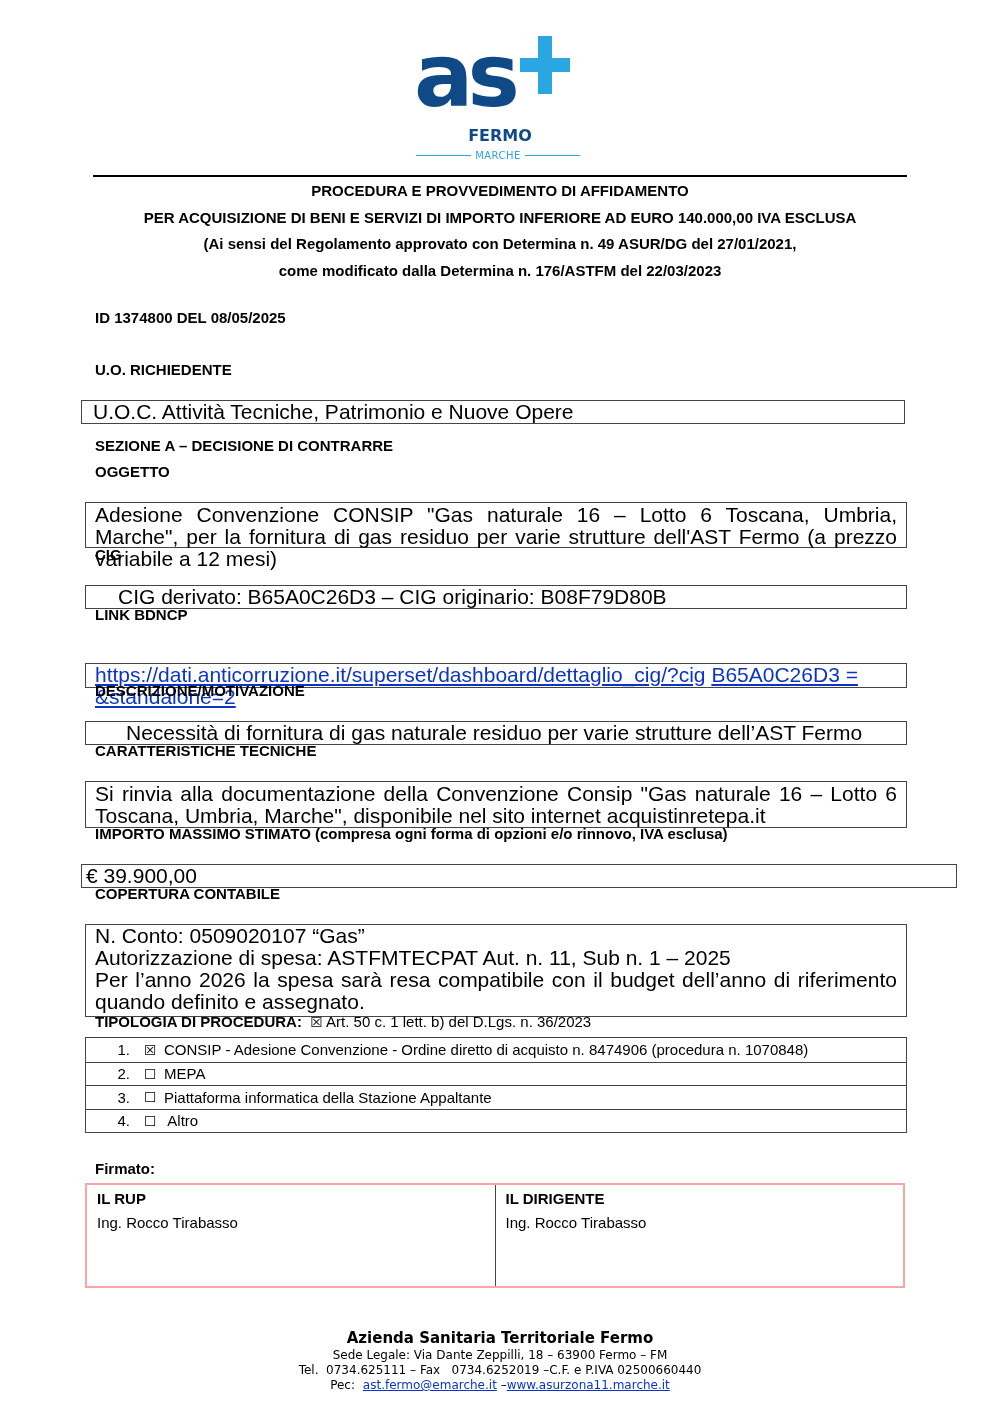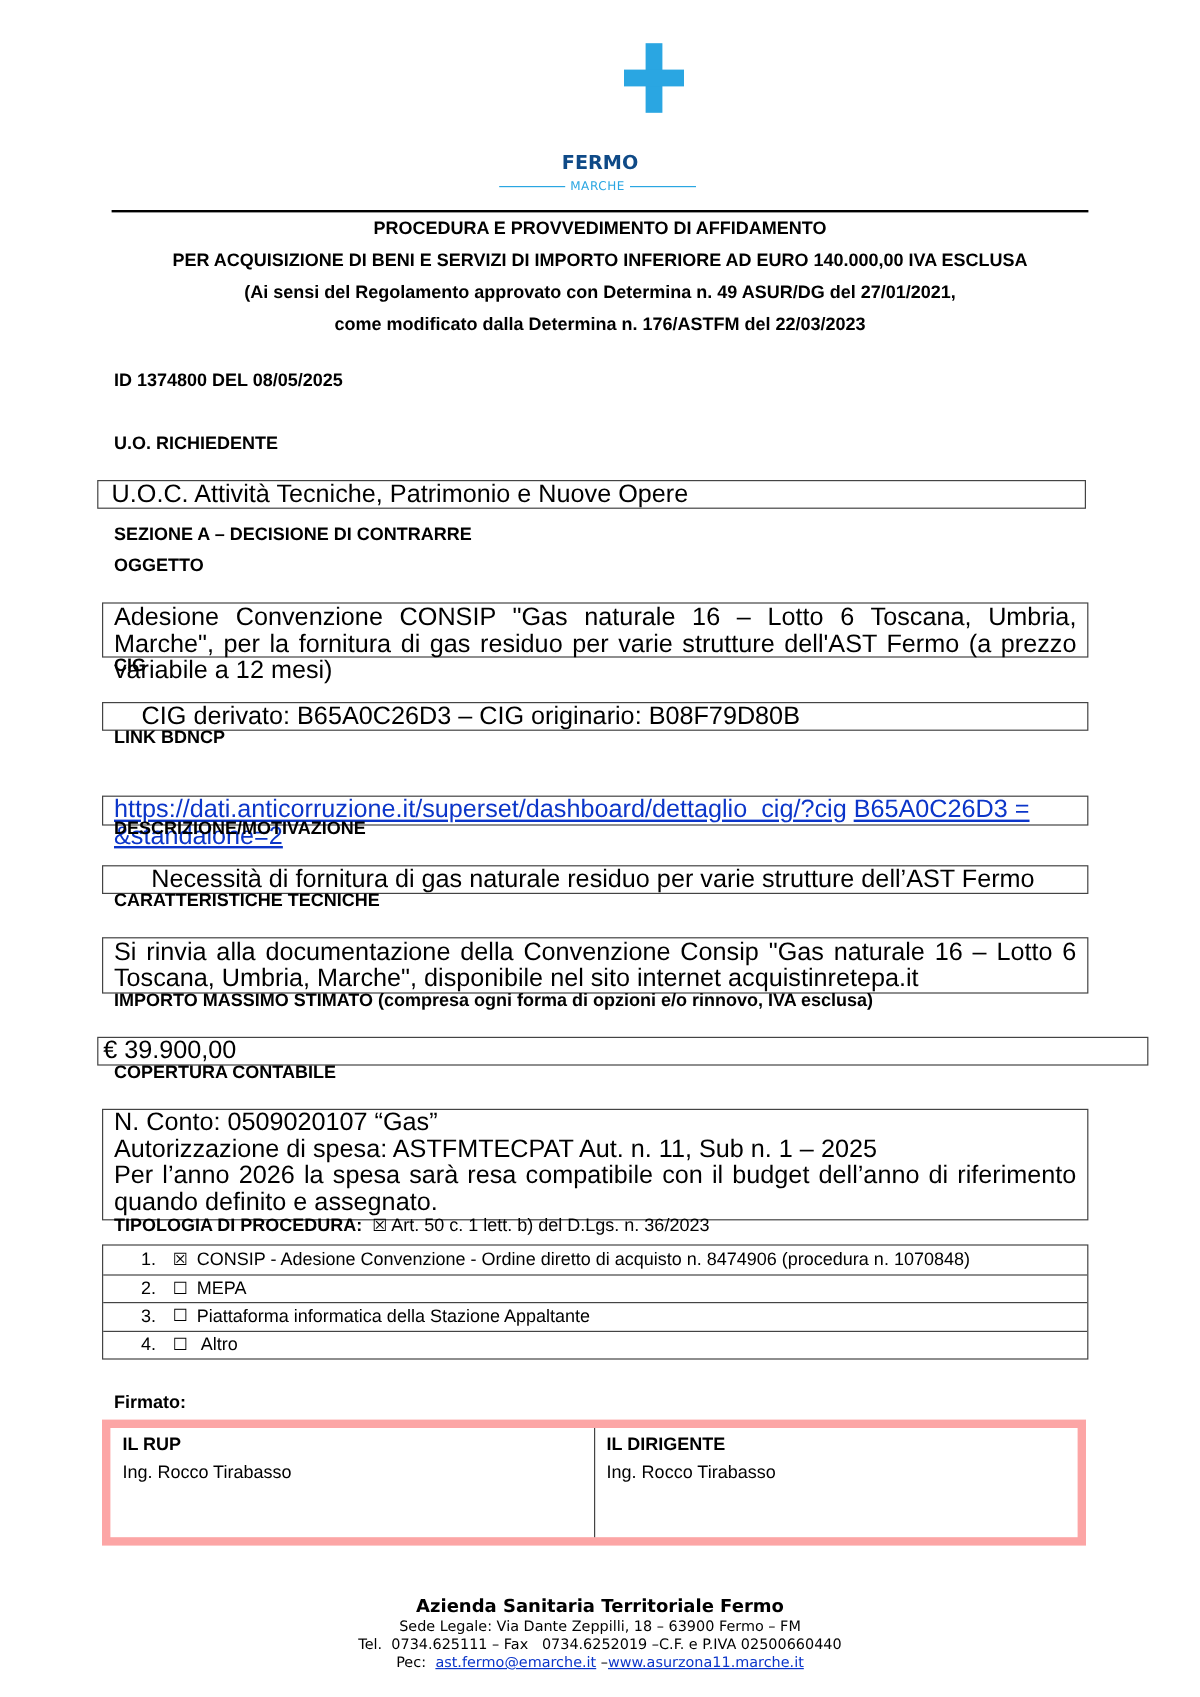--- a/index.html
+++ b/index.html
@@ -26,34 +26,35 @@
   .box { position: absolute; border: 1px solid #444; font-size: 21px; line-height: 22px; padding: 0 9px; margin-top: 16px; }
   .justify { text-align: justify; text-align-last: left; }
   .link { color: #0b35c9; text-decoration: underline; }
 
   .proc-table { position: absolute; left: 85px; top: 1037px; width: 822px; border: 1px solid #444; }
   .proc-row { height: 23.5px; border-top: 1px solid #444; display: flex; align-items: center; font-size: 15px; }
   .proc-row:first-child { border-top: none; }
   .proc-num { width: 58px; text-align: right; padding-right: 14px; }
   .proc-check { width: 20px; font-size: 14px; font-family: "DejaVu Sans", sans-serif; }
 
-  .sign-table { position: absolute; left: 85px; top: 1183px; width: 820px; height: 105px; border: 7px solid #fca5a5; display: flex; }
+  .sign-table { position: absolute; left: 85px; top: 1183px; width: 820px; height: 105px; border: 2px solid #fca5a5; display: flex; }
   .sign-cell { flex: 1; padding: 2px 10px; font-size: 15px; line-height: 24px; }
   .sign-cell + .sign-cell { border-left: 1px solid #444; }
 
   .footer { position: absolute; left: 250px; width: 500px; top: 1328px; text-align: center; font-family: "DejaVu Sans", sans-serif; }
   .footer-title { font-weight: bold; font-size: 15px; line-height: 20px; }
   .footer-line { font-size: 12px; line-height: 15px; }
 </style>
 </head>
 <body>
 
 <div class="page">
 
   <div class="logo">
+    <div class="logo-ast">as</div>
     <div class="logo-plus-v"></div>
     <div class="logo-plus-h"></div>
     <div class="logo-fermo">FERMO</div>
     <div class="logo-marche-row">
       <div class="logo-line"></div>
       <span class="logo-marche">MARCHE</span>
       <div class="logo-line"></div>
     </div>
   </div>
 

